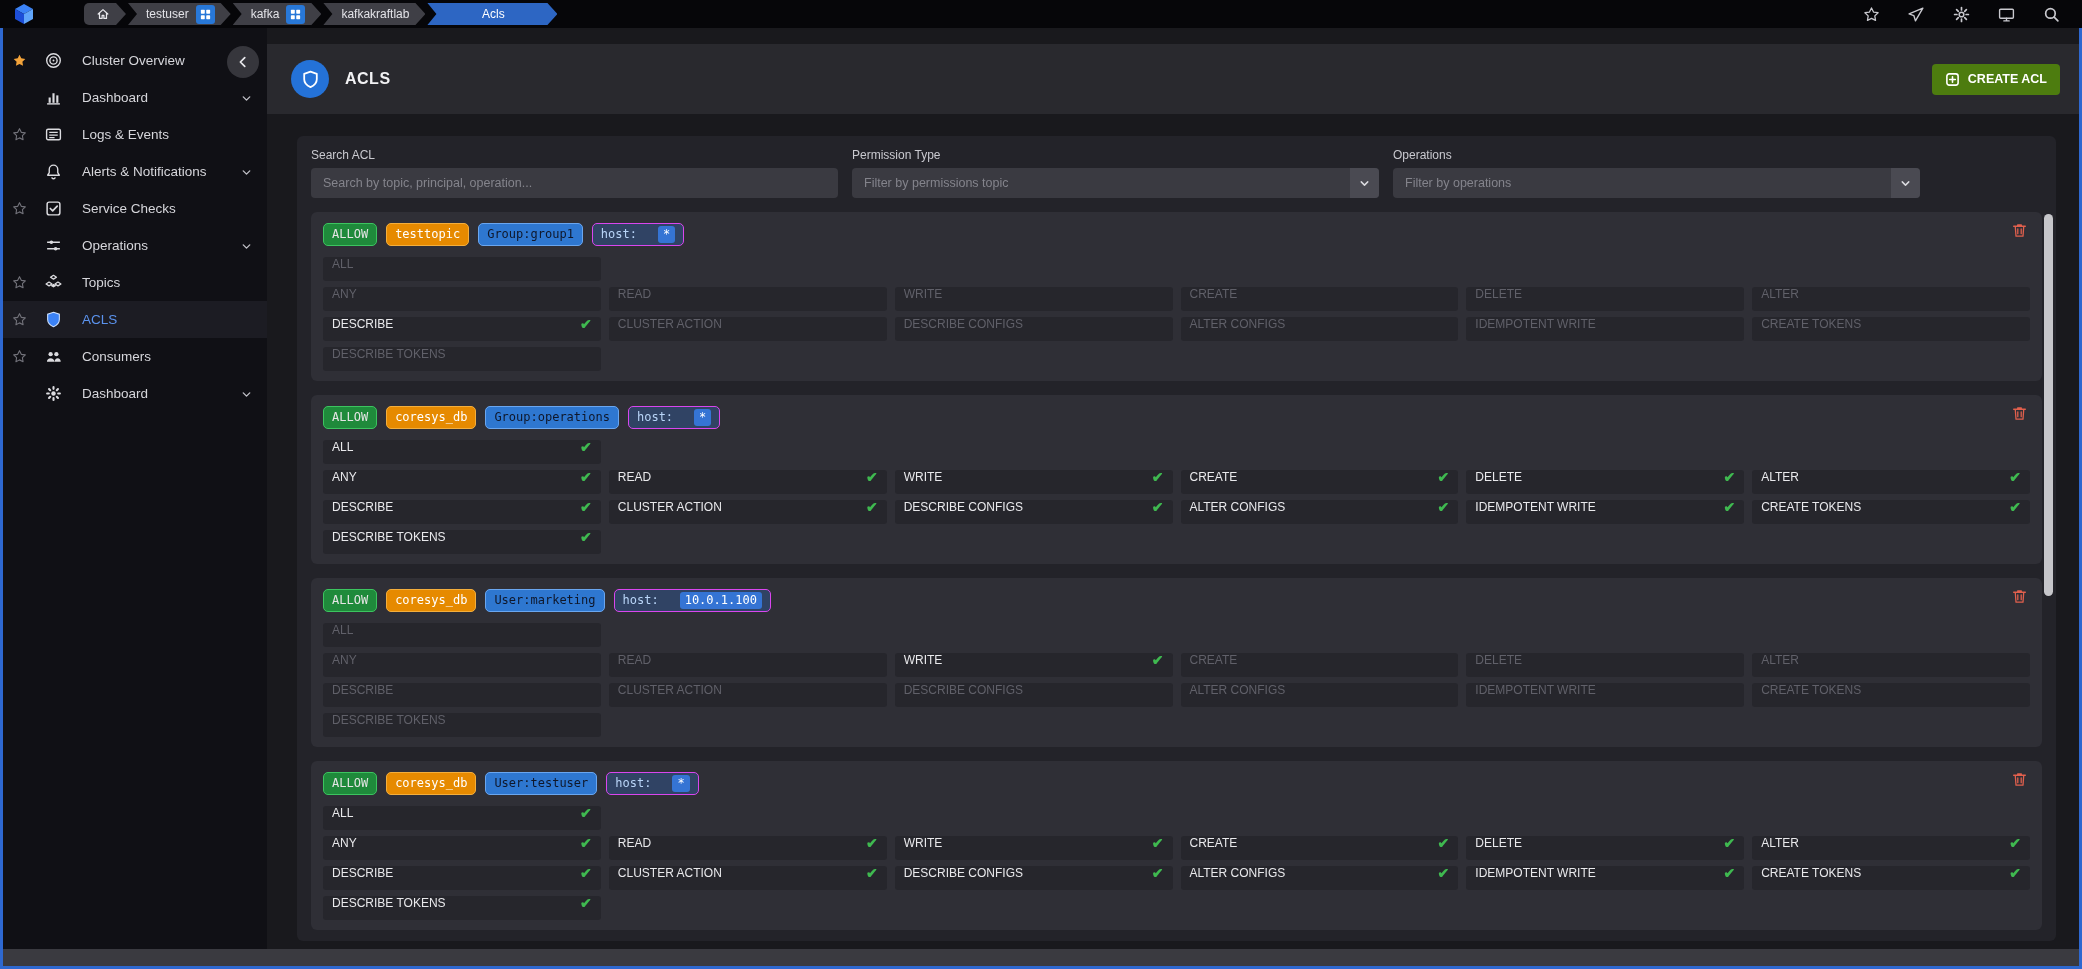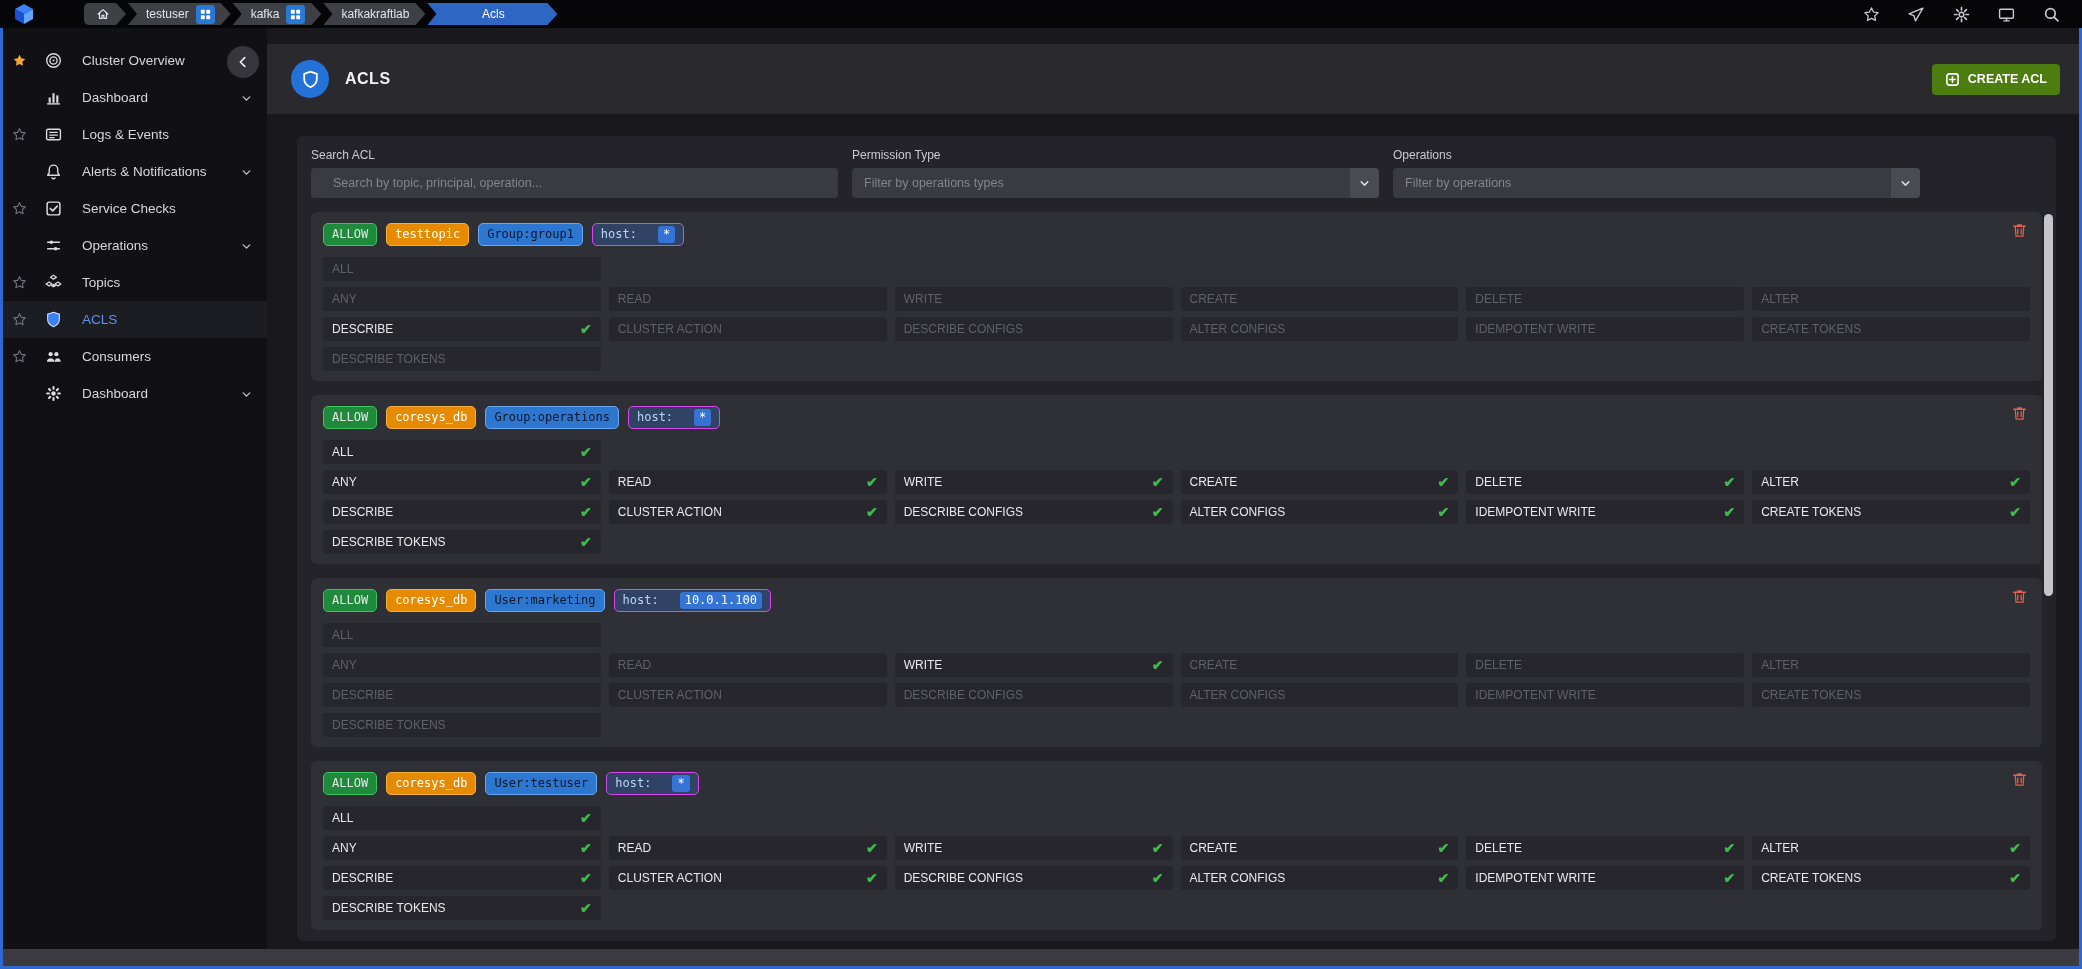--- a/index.html
+++ b/index.html
@@ -48,21 +48,21 @@
   .ph-title { margin-left:16px; font-size:16px; font-weight:bold; letter-spacing:0.5px; color:#f2f2f4; }
   .create-btn { margin-left:auto; height:31px; background:#4d7c0f; border:none; border-radius:4px; color:#fff; font-size:12.5px; font-weight:bold; display:flex; align-items:center; gap:8px; padding:12px 13px; cursor:pointer; font-family:"Liberation Sans", sans-serif; }
   .create-btn svg { width:15px; height:15px; }
 
   .panel { margin:22px 26px 6px 30px; background:#232329; border-radius:6px; padding:12px 14px 14px 14px; height:805px; position:relative; overflow:hidden; }
 
   
   .filters { display:flex; gap:14px; }
   .f-group { width:527px; }
   .f-label { font-size:12px; color:#c9c9cf; margin-bottom:6px; }
-  .f-input { width:100%; height:30px; background:#3a3a41; border:none; border-radius:4px; color:#e6e6ea; font-size:12.5px; padding:0 22px; font-family:"Liberation Sans", sans-serif; }
+  .f-input { width:100%; height:30px; background:#3a3a41; border:none; border-radius:4px; color:#e6e6ea; font-size:12.5px; padding:0 12px; font-family:"Liberation Sans", sans-serif; }
   .f-input::placeholder { color:#84848c; }
   .f-select { position:relative; width:100%; height:30px; background:#3a3a41; border-radius:4px; display:flex; align-items:center; padding:0 40px 0 12px; cursor:pointer; }
   .f-select .ph { color:#84848c; font-size:12.5px; }
   .f-select .sel-chev { position:absolute; right:0; top:0; width:29px; height:30px; background:#4a4a52; border-radius:0 4px 4px 0; display:flex; align-items:center; justify-content:center; color:#d8d8dd; }
   .f-select .sel-chev svg { width:13px; height:13px; }
 
   
   .acl-card { margin-top:14px; background:#2f2f36; border-radius:6px; padding:10px 12px 10px 12px; position:relative; }
   .badges { display:flex; align-items:center; gap:9px; height:24px; }
   .badge { font-family:"DejaVu Sans Mono", monospace; font-size:12px; height:23px; display:inline-flex; align-items:center; padding:0 8px; border-radius:5px; white-space:nowrap; }
@@ -70,21 +70,21 @@
   .badge-resource { background:#e68a00; border:1px solid #f3ae3d; color:#fff; }
   .badge-principal { background:#2e77d0; border:1px solid #6aa6ef; color:#0f172a; }
   .badge-host { background:rgba(53,112,200,0.32); border:1px solid #d946ef; color:#b9d5f8; gap:21px;justify-content:center; }
   .badge-host .host-chip { background:#3574d4; color:#fff; border-radius:3px; padding:0 5px; font-size:12px; line-height:17px; }
   .trash-btn { position:absolute; top:10px; right:14px; width:18px; height:18px; background:none; border:none; color:#e2604d; cursor:pointer; }
   .trash-btn svg { width:17px; height:17px; }
 
   .op-single { margin-top:11px; width:calc((100% - 40px)/6); }
   .op-single.tight { margin-top:6px; }
   .op-grid { margin-top:6px; display:grid; grid-template-columns:repeat(6,1fr); gap:6px 8px; }
-  .op-cell { height:24px; background:#26262c; border-radius:3px; display:flex; align-items:center; justify-content:space-between; padding:0 9px; font-size:12px; color:#606069; }
+  .op-cell { height:24px; background:#26262c; border-radius:3px; display:flex; align-items:flex-start; justify-content:space-between; padding:0 9px; font-size:12px; color:#606069; }
   .op-cell .chk { display:none; color:#3fb950; font-size:14px; font-weight:bold; line-height:1; }
   .op-cell.checked { color:#e9e9ec; }
   .op-cell.checked .chk { display:block; }
 
   .vscroll { position:absolute; top:78px; right:3px; width:9px; height:382px; background:#c6c6ca; border-radius:5px; }
 
   
   .bottom-strip { height:20px; background:#3a3a40; flex:0 0 auto; }
   .frame { position:absolute; top:28px; left:0; right:0; bottom:0; border:3px solid #2e68d0; border-top:none; pointer-events:none; z-index:60; }
 </style>
@@ -351,21 +351,21 @@
 
       <div class="panel">
         <div class="filters">
           <div class="f-group">
             <div class="f-label">Search ACL</div>
             <input class="f-input" type="text" placeholder="Search by topic, principal, operation..." style="">
           </div>
           <div class="f-group">
             <div class="f-label">Permission Type</div>
             <div class="f-select">
-              <span class="ph">Filter by operations types</span>
+              <span class="ph">Filter by permissions topic</span>
               <span class="sel-chev">
                 <svg viewBox="0 0 16 16">
                     <path d="M4 6l4 4 4-4" fill="none" stroke="currentColor" stroke-width="1.8" stroke-linecap="round" stroke-linejoin="round"></path>
                   </svg>
               </span>
             </div>
           </div>
           <div class="f-group">
             <div class="f-label">Operations</div>
             <div class="f-select">

